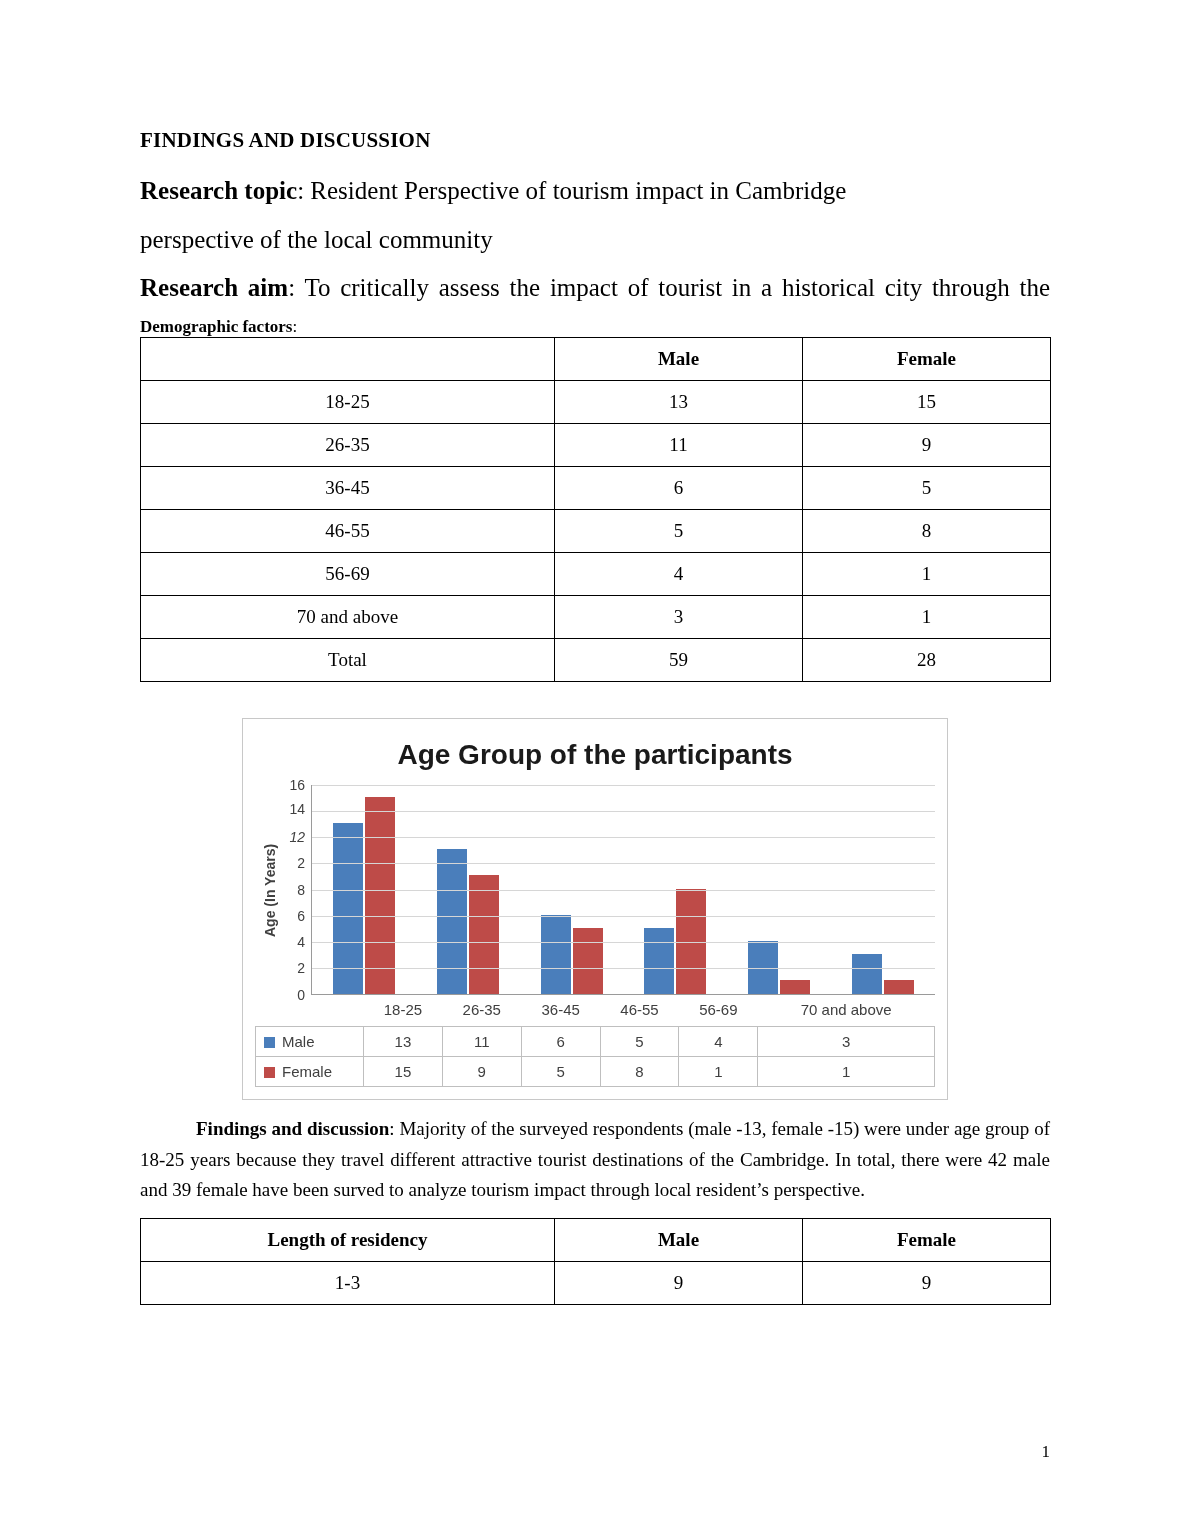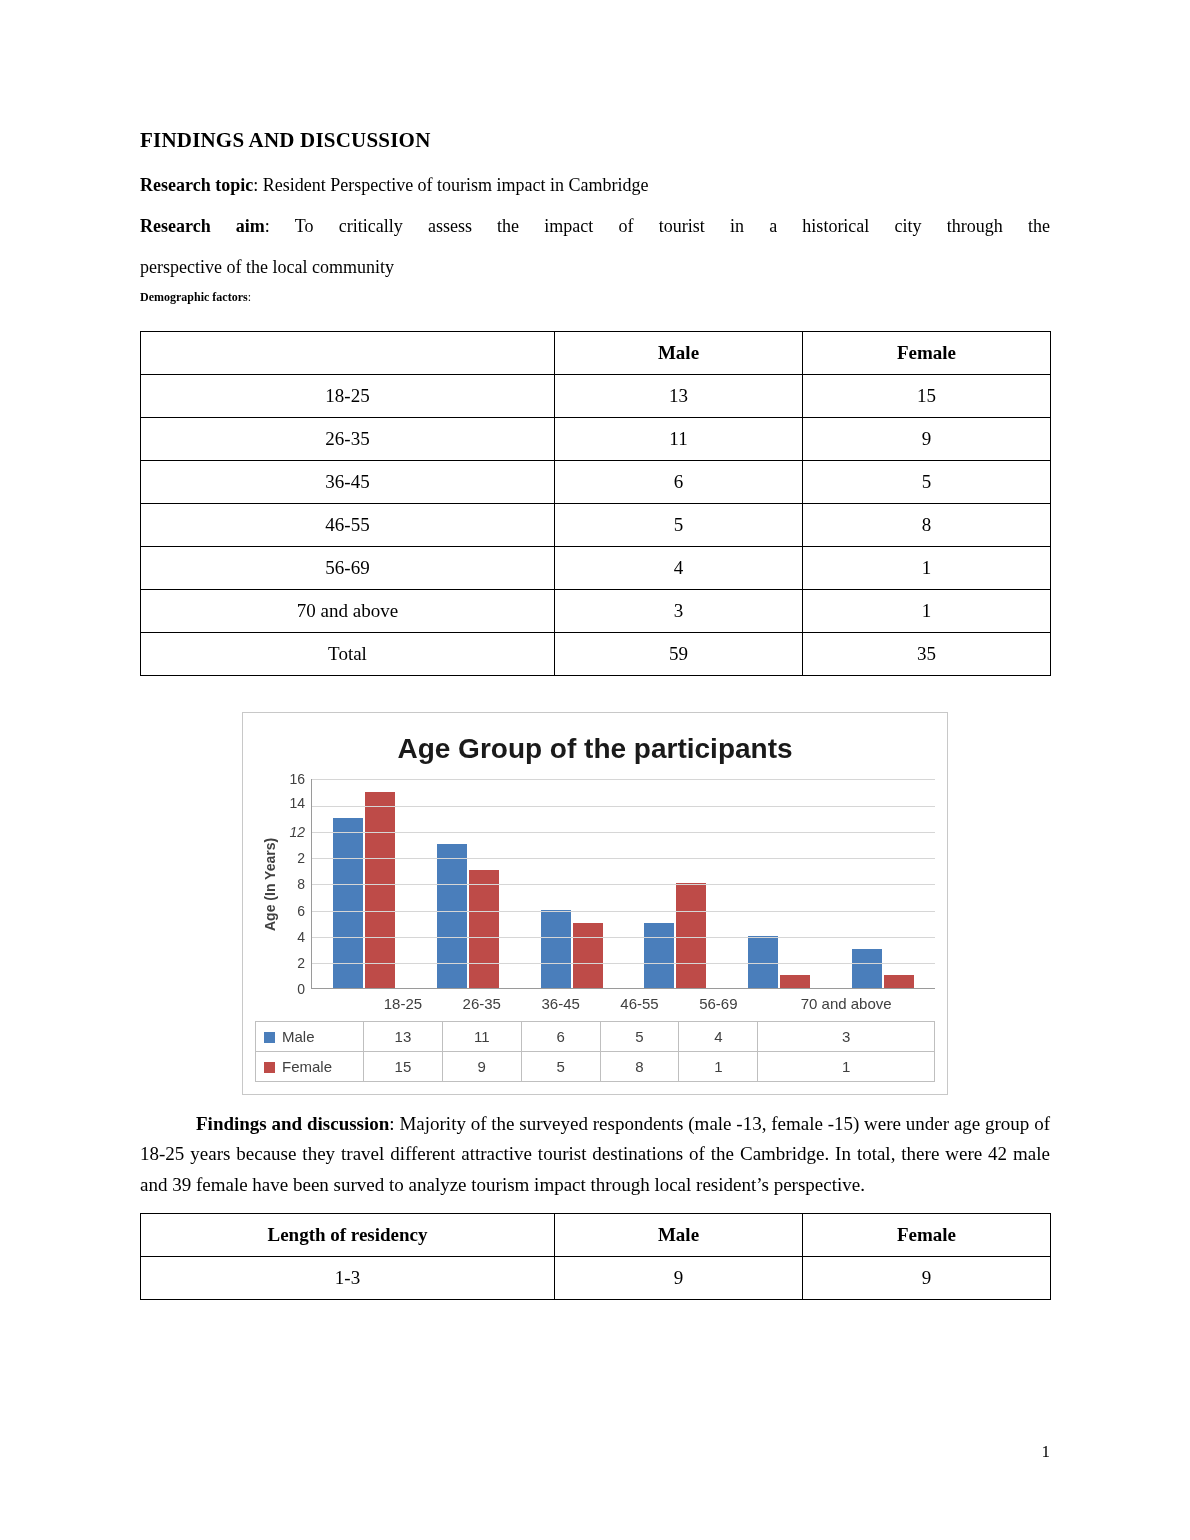--- a/index.html
+++ b/index.html
@@ -23,33 +23,33 @@
     padding: 128px 140px 40px 140px;
   }
   h1.section-title {
     font-family: "Liberation Serif", serif;
     font-size: 21px;
     font-weight: bold;
     margin: 0 0 18px 0;
     letter-spacing: 0.2px;
   }
   p.para {
-    font-size: 18px;
+    font-size: 25px;
     line-height: 1.62;
-    margin: 12px 0 8px 0;
+    margin: 4px 0 8px 0;
     text-align: justify;
   }
   p.para b { font-weight: bold; }
   .justify-spread {
     text-align: justify;
     text-align-last: justify;
   }
   .demo-label {
-    font-size: 12px;
-    margin: 4px 0 26px 0;
+    font-size: 17px;
+    margin: 4px 0 0 0;
   }
   table.doc-table {
     border-collapse: collapse;
     width: 910px;
     margin: 0 0 0 0;
     table-layout: fixed;
   }
   table.doc-table td, table.doc-table th {
     border: 1px solid #000;
     text-align: center;
@@ -211,24 +211,24 @@
 <body>
 
 <div class="page">
 
   <h1 class="section-title">FINDINGS AND DISCUSSION</h1>
 
   <p class="para">
     <b>Research topic</b><span>: Resident Perspective of tourism impact in Cambridge</span>
   </p>
 
+  <p class="para">perspective of the local community</p>
   <p class="para justify-spread">
     <b>Research aim</b><span>: To critically assess the impact of tourist in a historical city through the</span>
   </p>
-  <p class="para">perspective of the local community</p>
 
   <p class="demo-label">
     <b>Demographic factors</b><span>:</span>
   </p>
 
   <table class="doc-table">
     <colgroup>
         <col class="c1">
         <col class="c2">
         <col class="c3">
@@ -265,21 +265,21 @@
         <td>1</td>
       </tr>
       <tr>
         <td>70 and above</td>
         <td>3</td>
         <td>1</td>
       </tr>
       <tr>
         <td>Total</td>
         <td>59</td>
-        <td>35</td>
+        <td>28</td>
       </tr>
     </tbody>
   </table>
 
   <div class="chart-wrap">
     <div class="chart-title">Age Group of the participants</div>
     <div class="chart-body">
       <div class="y-axis-title">Age (In Years)</div>
       <div class="y-ticks" id="yticks">
           <span style="top: 210px;">0</span>

